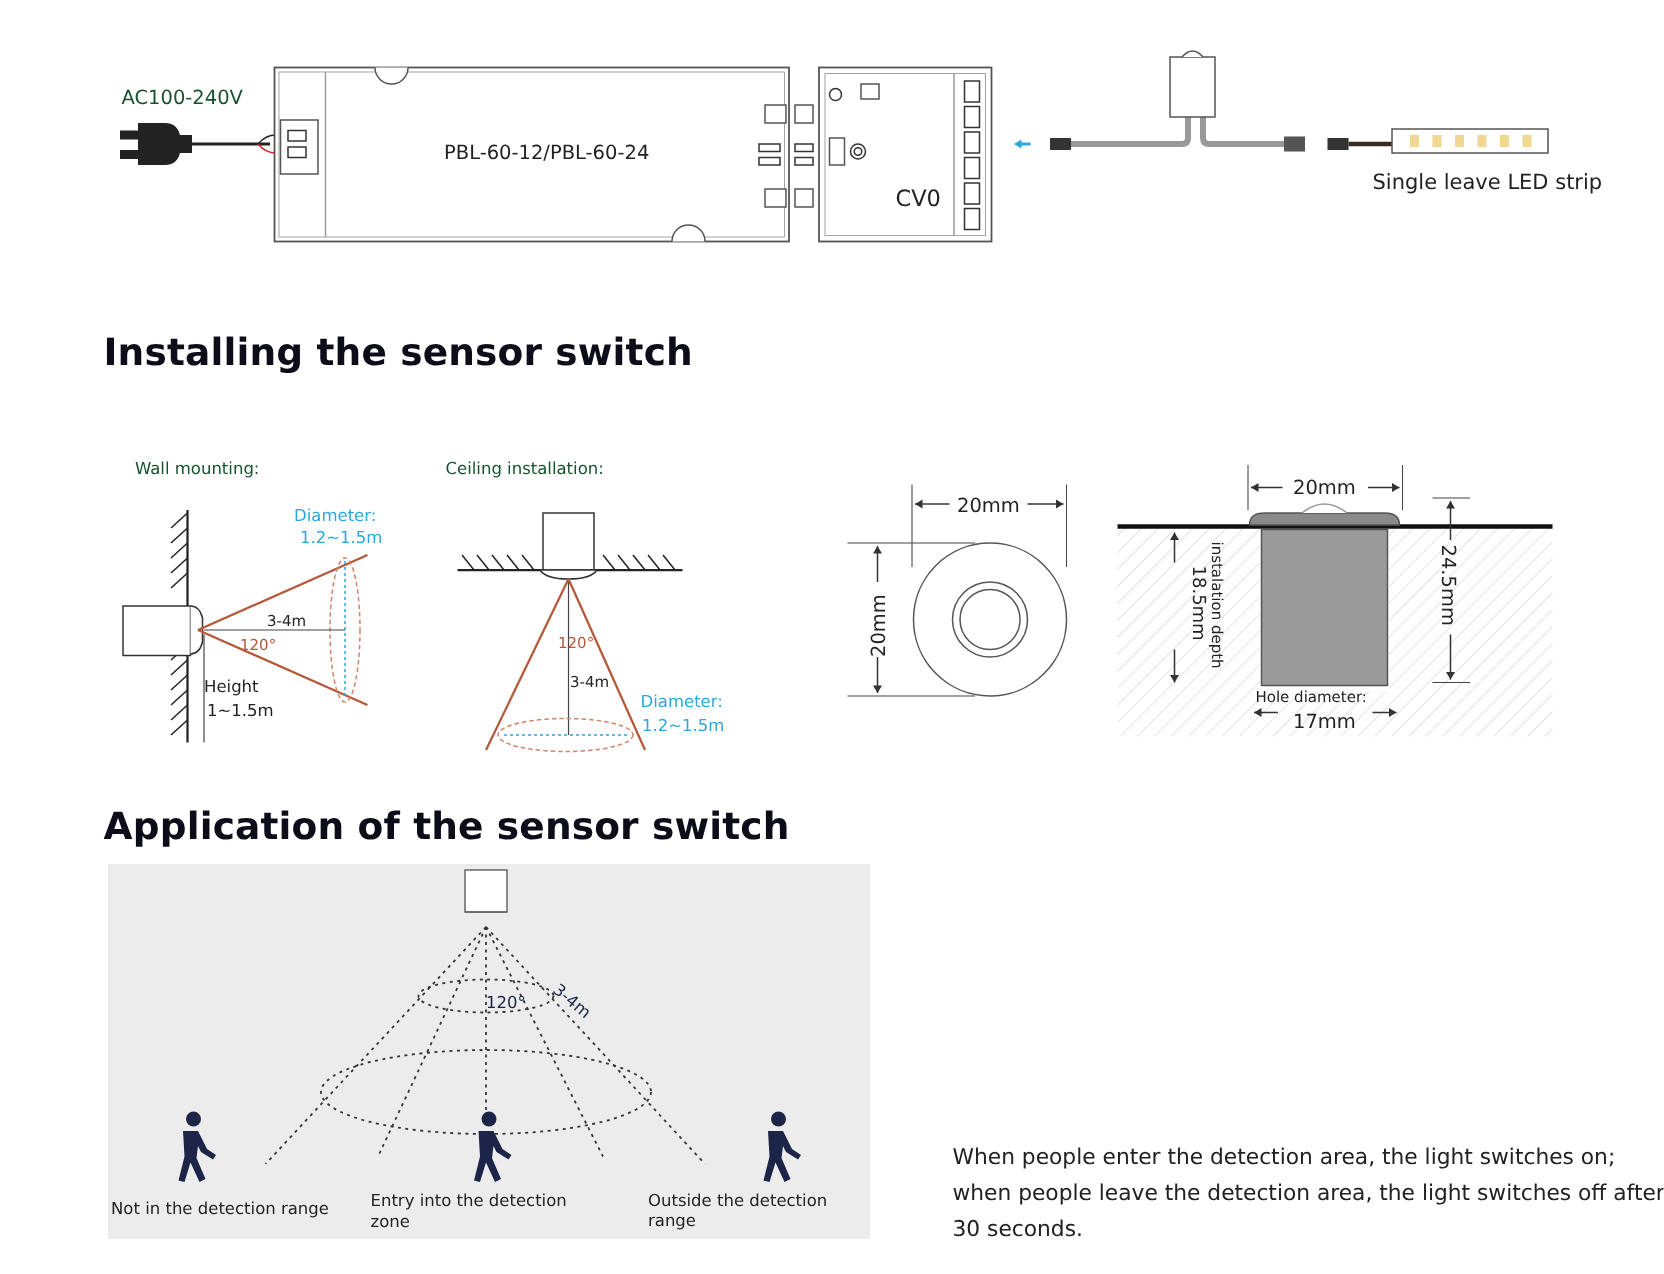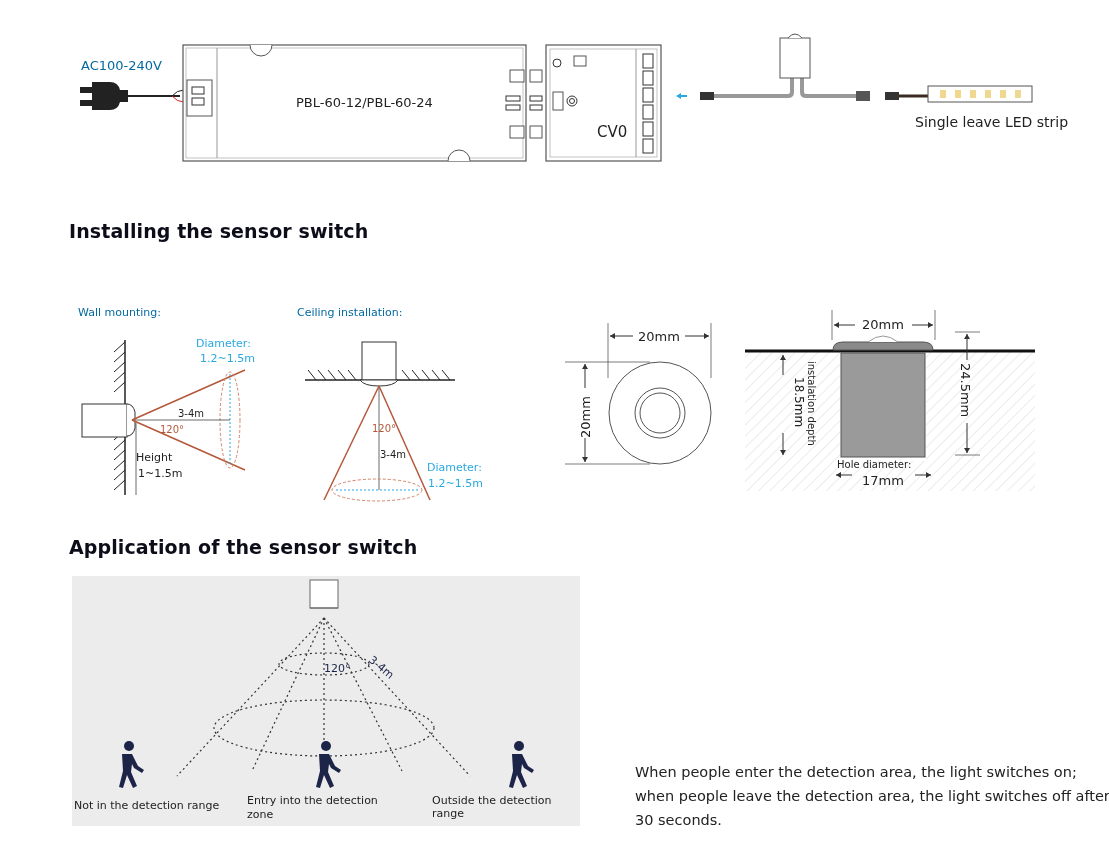--- a/index.html
+++ b/index.html
@@ -1,19 +1,19 @@
 <!DOCTYPE html>
 <html><head>
 <meta charset="utf-8">
 <style>
   html,body{margin:0;padding:0;background:#fff;}
   body{width:1109px;height:849px;position:relative;overflow:hidden;font-family:"DejaVu Sans",sans-serif;color:#1a1a1a;}
   .abs{position:absolute;}
-  .heading{font-family:"DejaVu Sans",sans-serif;font-weight:bold;font-size:19px;color:#0d0d1a;letter-spacing:0.1px;}
-  .lbl{font-size:11px;color:#0369a1;}
+  .heading{font-family:"DejaVu Sans",sans-serif;font-weight:bold;font-size:25px;color:#0d0d1a;letter-spacing:0.1px;}
+  .lbl{font-size:11px;color:#14532d;}
   .cap{font-size:11px;color:#222;}
   .para{font-size:14.5px;line-height:24px;color:#222;width:480px;}
   svg text{font-family:"DejaVu Sans",sans-serif;}
 </style>
 </head>
 <body>
 
 <div class="abs lbl" style="left:81px;top:58px;font-size:13px;">AC100-240V</div>
 <svg class="abs" style="left:60px;top:30px;" width="1040" height="150">
 
@@ -88,21 +88,21 @@
         <rect x="955" y="60" width="6" height="8"></rect>
     </g>
   </g>
 </svg>
 <div class="abs" style="left:296px;top:95px;font-size:13px;color:#222;">PBL-60-12/PBL-60-24</div>
 <div class="abs" style="left:597px;top:94px;font-size:15px;color:#222;margin-top:29px;">CV0</div>
 <div class="abs" style="left:915px;top:114px;font-size:14px;color:#222;">Single leave LED strip</div>
 
 <div class="abs heading" style="left:69px;top:220px;">Installing the sensor switch</div>
 
-<div class="abs lbl" style="left:78px;top:306px;text-align:right;">Wall mounting:</div>
+<div class="abs lbl" style="left:90px;top:306px;text-align:right;">Wall mounting:</div>
 <svg class="abs" style="left:70px;top:330px;" width="200" height="170">
   <line x1="55" y1="10" x2="55" y2="165" stroke="#222" stroke-width="1.5"></line>
   <g stroke="#222" stroke-width="1">
     <line x1="44" y1="22" x2="55" y2="12"></line>
       <line x1="44" y1="32" x2="55" y2="22"></line>
       <line x1="44" y1="42" x2="55" y2="32"></line>
     <line x1="44" y1="52" x2="55" y2="42"></line>
       <line x1="44" y1="62" x2="55" y2="52"></line>
       <line x1="44" y1="110" x2="55" y2="100"></line>
     <line x1="44" y1="120" x2="55" y2="110"></line>

